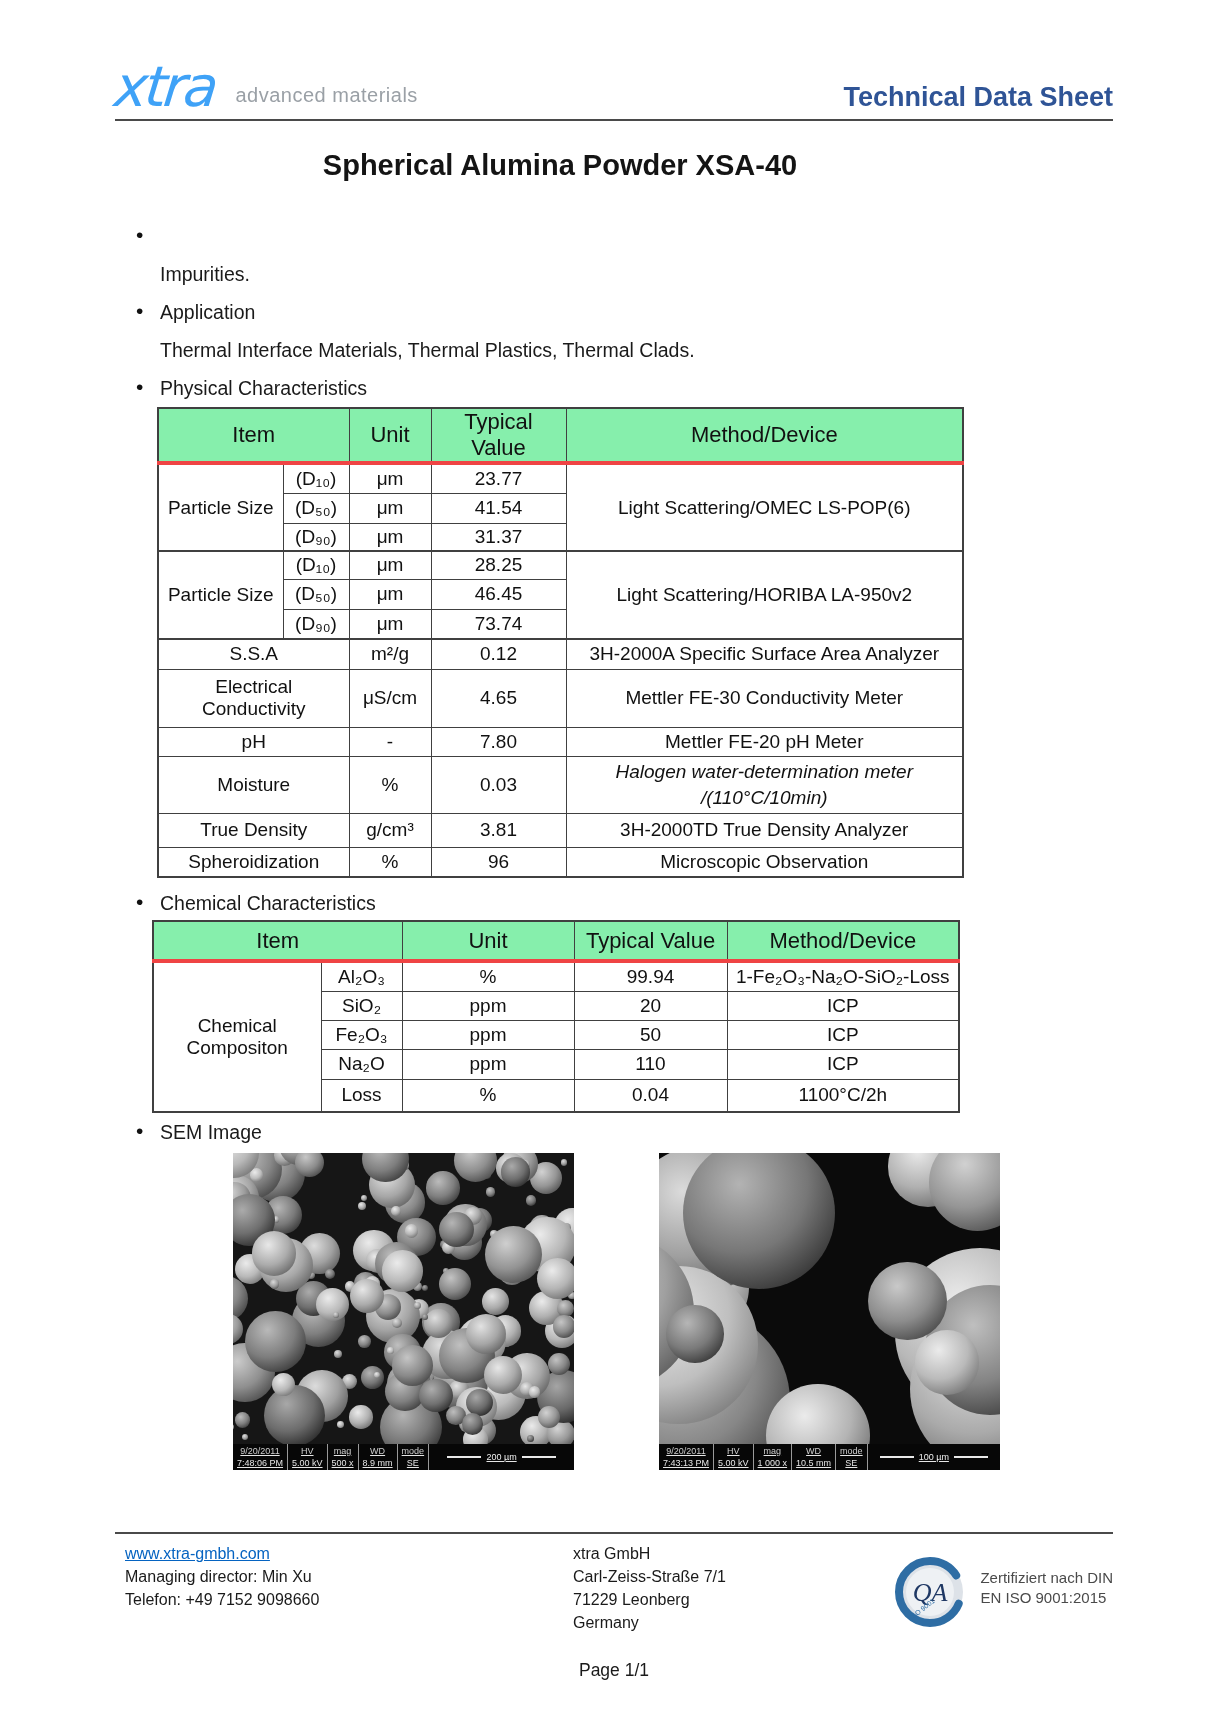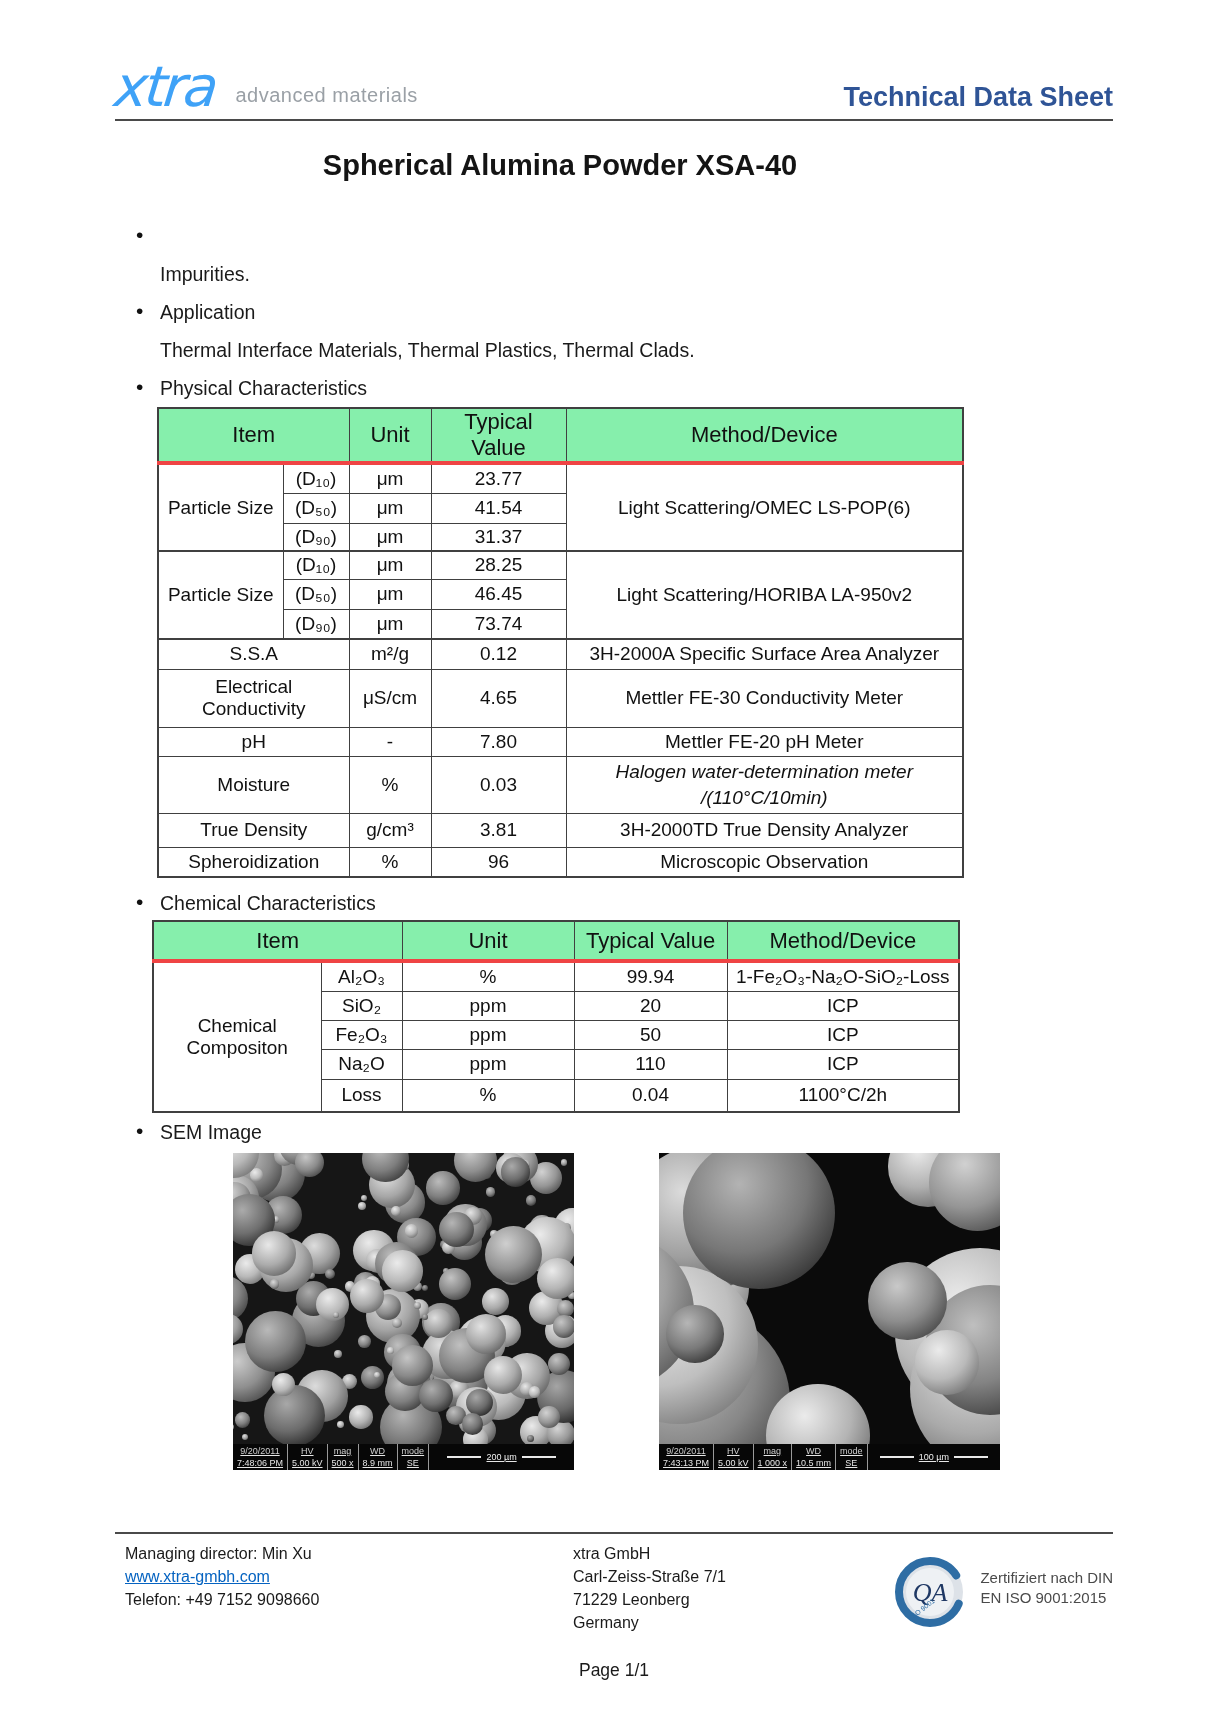--- a/index.html
+++ b/index.html
@@ -495,22 +495,22 @@
           <span>100 µm</span>
           <span class="scale-line"></span>
         </div>
       </div>
     </div>
   </div>
 
   <div class="f-rule"></div>
   <div class="footer">
     <div class="f-left">
+      <div><span class="f-link">www.xtra-gmbh.com</span></div>
       <div>Managing director: Min Xu</div>
-      <div><span class="f-link">www.xtra-gmbh.com</span></div>
       <div>Telefon: +49 7152 9098660</div>
     </div>
     <div class="f-mid">
       <div>xtra GmbH</div>
       <div>Carl-Zeiss-Straße 7/1</div>
       <div>71229 Leonberg</div>
       <div>Germany</div>
     </div>
     <div class="f-badge">
       <svg width="76" height="76" viewBox="0 0 76 76">

